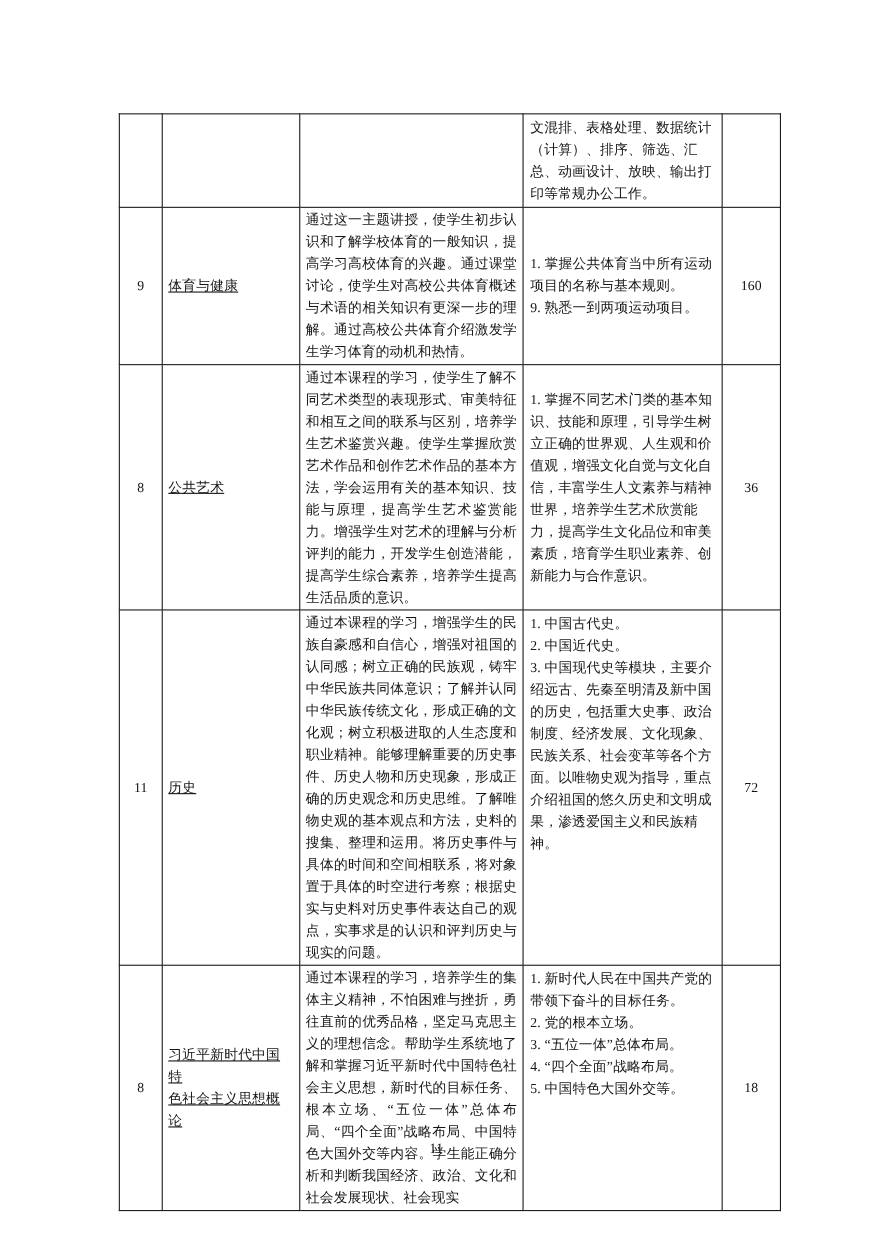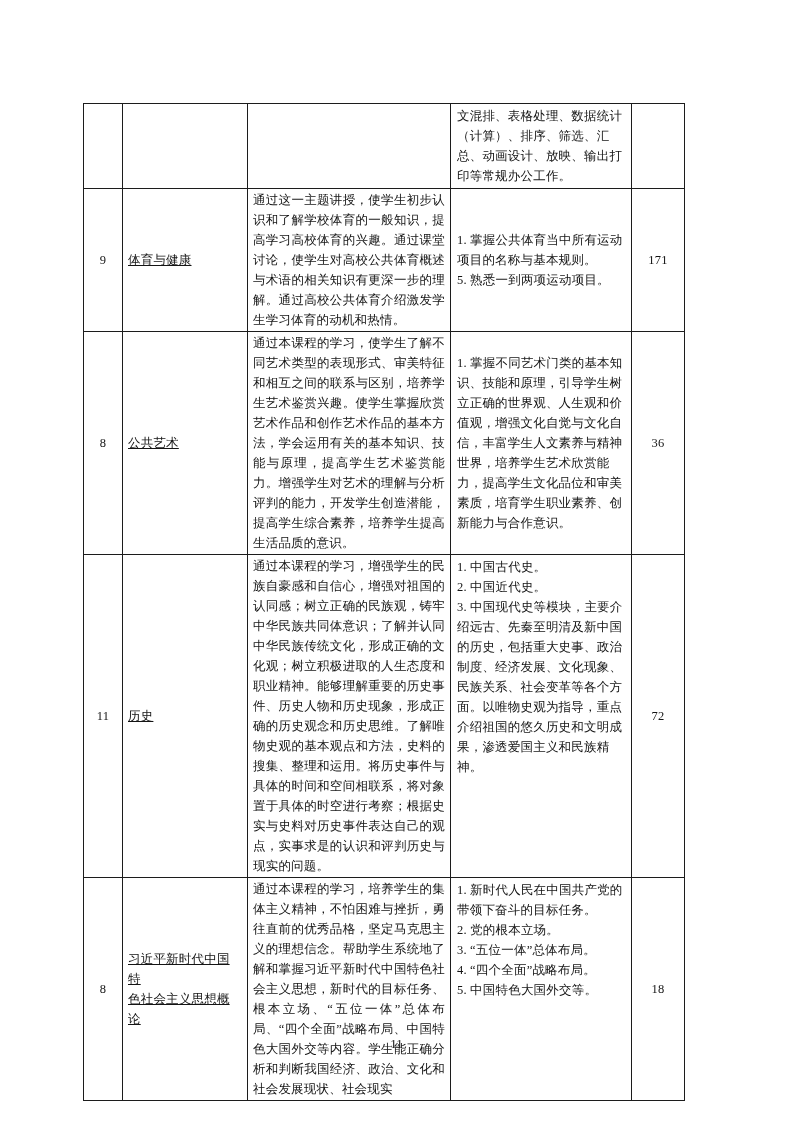--- a/index.html
+++ b/index.html
@@ -6,21 +6,21 @@
   html, body { background: #ffffff; }
   body {
     width: 793px;
     height: 1122px;
     position: relative;
     font-family: "Liberation Serif", "DejaVu Serif", serif;
     color: #141414;
   }
   .doc-table {
     position: absolute;
-    left: 83px;
+    left: 108px;
     top: 103px;
     width: 601px;
     border-collapse: collapse;
     table-layout: fixed;
   }
   .doc-table td {
     border: 1px solid #1c1c1c;
     font-size: 12.5px;
     line-height: 20px;
     vertical-align: middle;
@@ -60,22 +60,22 @@
       <td class="name"></td>
       <td class="desc"></td>
       <td class="req v-top">文混排、表格处理、数据统计（计算）、排序、筛选、汇总、动画设计、放映、输出打印等常规办公工作。</td>
       <td class="hours"></td>
     </tr>
     <tr style="height:140px">
       <td class="num">9</td>
       <td class="name">体育与健康</td>
       <td class="desc">通过这一主题讲授，使学生初步认识和了解学校体育的一般知识，提高学习高校体育的兴趣。通过课堂讨论，使学生对高校公共体育概述与术语的相关知识有更深一步的理解。通过高校公共体育介绍激发学生学习体育的动机和热情。</td>
       <td class="req">1. 掌握公共体育当中所有运动项目的名称与基本规则。
-5. 熟悉一到两项运动项目。</td>
-      <td class="hours">171</td>
+9. 熟悉一到两项运动项目。</td>
+      <td class="hours">160</td>
     </tr>
     <tr style="height:201px">
       <td class="num">8</td>
       <td class="name">公共艺术</td>
       <td class="desc">通过本课程的学习，使学生了解不同艺术类型的表现形式、审美特征和相互之间的联系与区别，培养学生艺术鉴赏兴趣。使学生掌握欣赏艺术作品和创作艺术作品的基本方法，学会运用有关的基本知识、技能与原理，提高学生艺术鉴赏能力。增强学生对艺术的理解与分析评判的能力，开发学生创造潜能，提高学生综合素养，培养学生提高生活品质的意识。</td>
       <td class="req">1. 掌握不同艺术门类的基本知识、技能和原理，引导学生树立正确的世界观、人生观和价值观，增强文化自觉与文化自信，丰富学生人文素养与精神世界，培养学生艺术欣赏能力，提高学生文化品位和审美素质，培育学生职业素养、创新能力与合作意识。</td>
       <td class="hours">36</td>
     </tr>
     <tr style="height:300px">
       <td class="num">11</td>

